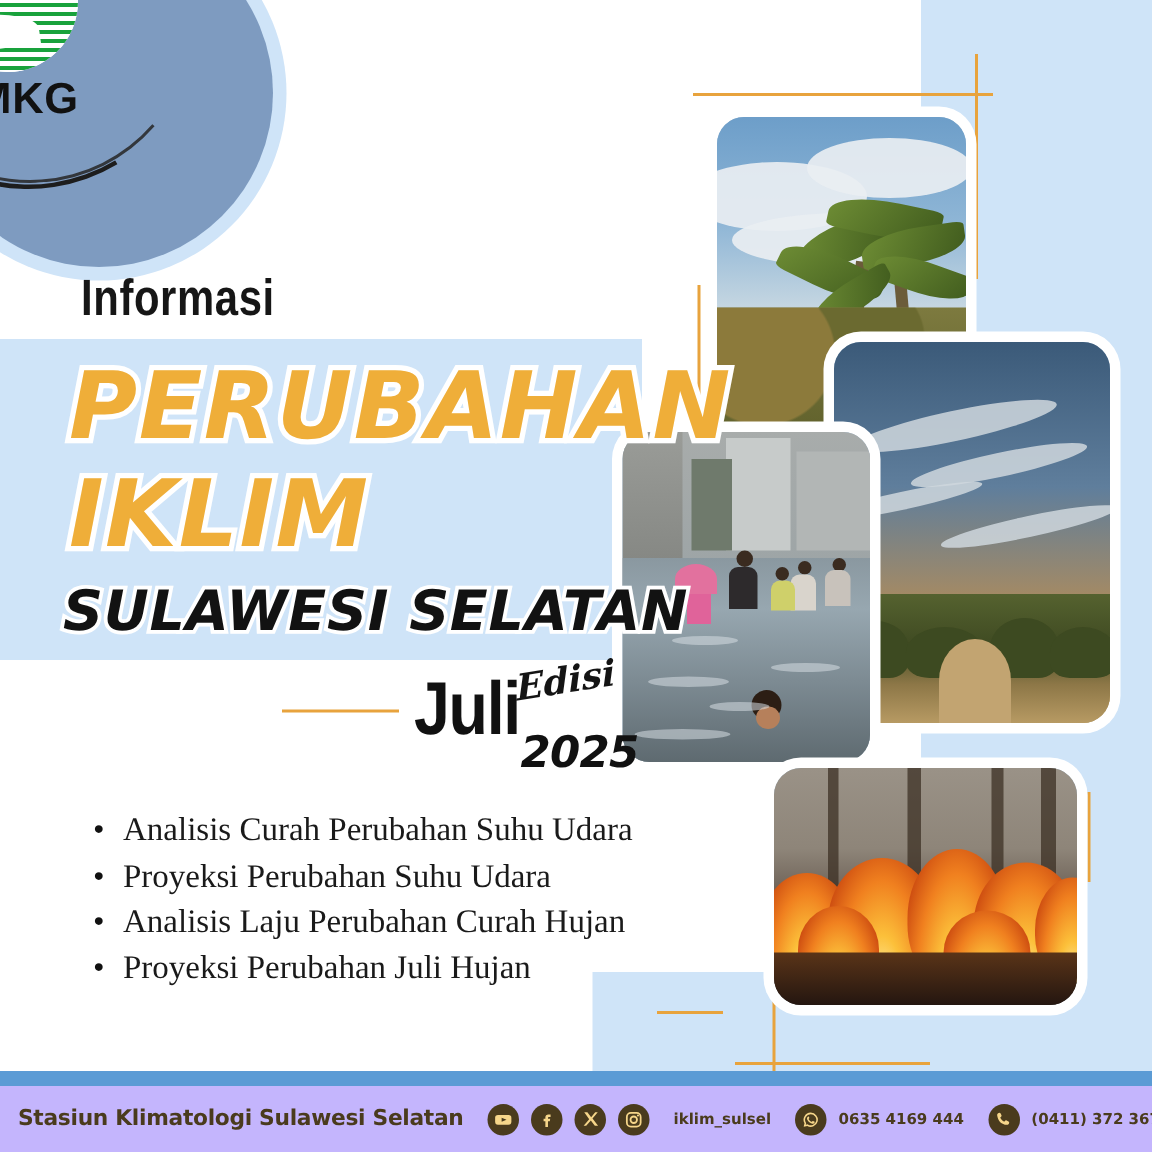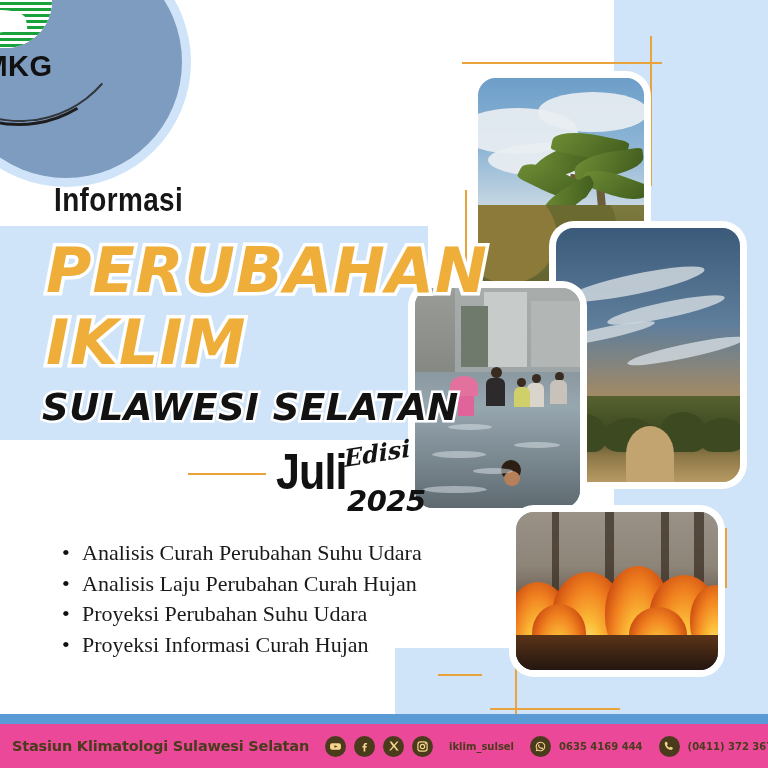--- a/index.html
+++ b/index.html
@@ -310,21 +310,21 @@
   .footer-strip {
     position: absolute;
     left: 0; bottom: 44px;
     width: 768px; height: 10px;
     background: #5b9bd5;
   }
   .footer {
     position: absolute;
     left: 0; bottom: 0;
     width: 768px; height: 44px;
-    background: #ec4899;
+    background: #c4b5fd;
     display: flex;
     align-items: center;
     padding: 0 12px;
     box-sizing: border-box;
     gap: 8px;
   }
   .footer-org {
     font-family: "DejaVu Sans", sans-serif;
     font-weight: 700;
     font-size: 14.5px;
@@ -468,23 +468,23 @@
   <div class="big-title line1">PERUBAHAN</div>
   <div class="big-title line2">IKLIM</div>
   <div class="sub-title">SULAWESI SELATAN</div>
 
   <div class="month">Juli</div>
   <div class="edisi">Edisi</div>
   <div class="year">2025</div>
 
   <ul class="topics">
     <li>Analisis Curah Perubahan Suhu Udara</li>
+    <li>Proyeksi Perubahan Suhu Udara</li>
     <li>Analisis Laju Perubahan Curah Hujan</li>
-    <li>Proyeksi Perubahan Suhu Udara</li>
-    <li>Proyeksi Informasi Curah Hujan</li>
+    <li>Proyeksi Perubahan Juli Hujan</li>
   </ul>
 
   <div class="footer-strip"></div>
   <div class="footer">
     <span class="footer-org">Stasiun Klimatologi Sulawesi Selatan</span>
     <span class="sp-sm"></span>
 
     <span class="icon-circle">
       <svg width="13" height="13" viewBox="0 0 24 24">
           <rect x="2" y="6" width="20" height="12" rx="3.5" fill="#f6d68a"></rect>

